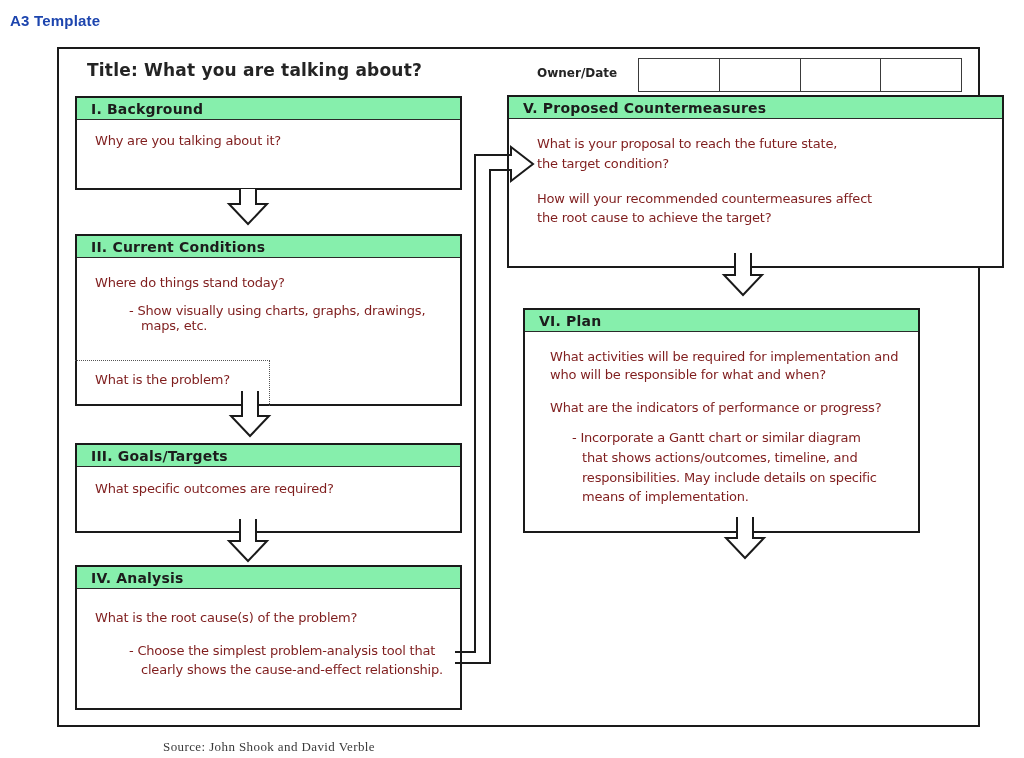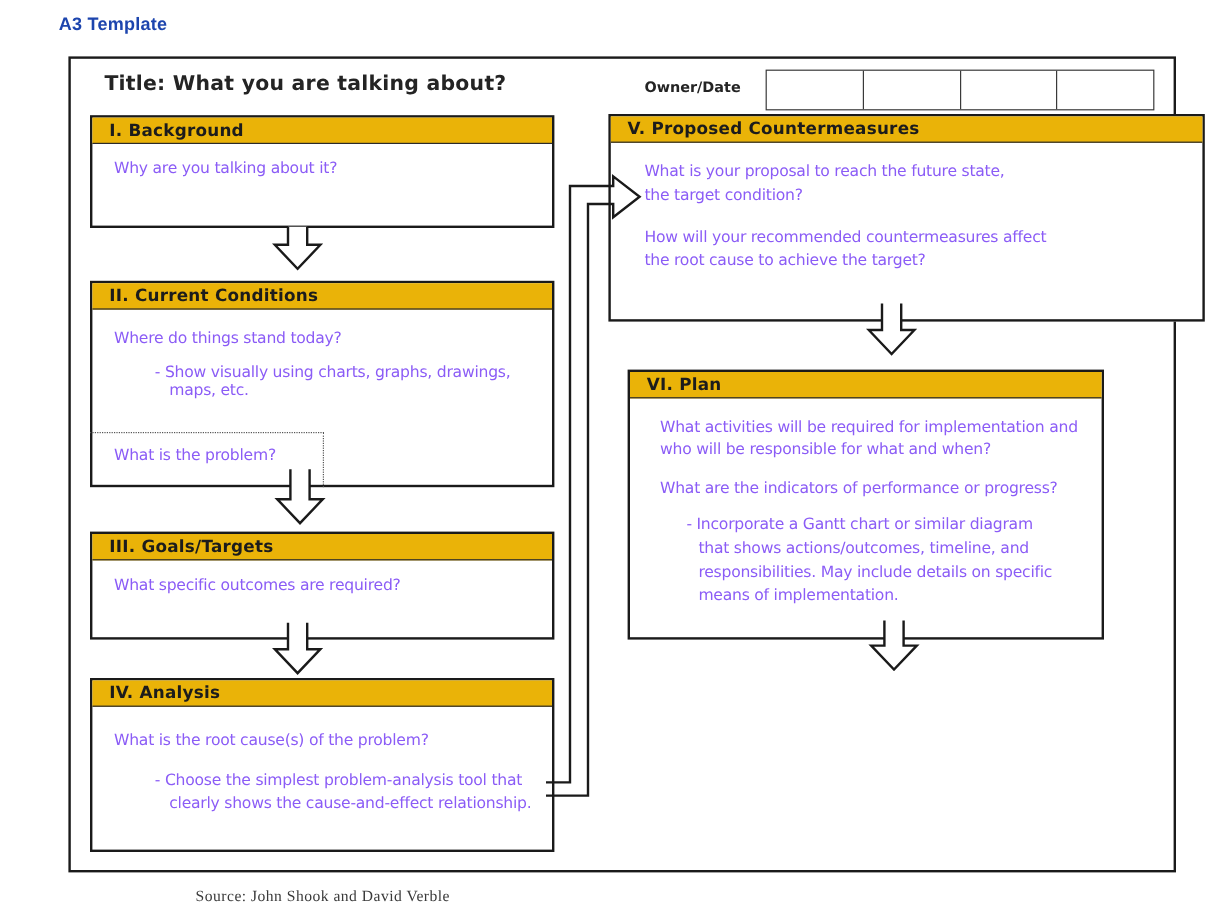--- a/index.html
+++ b/index.html
@@ -3,21 +3,21 @@
 <meta charset="utf-8">
 <style>
   html,body{margin:0;padding:0;background:#fff;}
   .page{
     position:relative;width:1024px;height:758px;background:#ffffff;
     font-family:"DejaVu Sans","Liberation Sans",sans-serif;color:#222;
     overflow:hidden;
   }
   .doc-label{
     position:absolute;left:10px;top:12px;font-size:15px;font-weight:bold;
-    color:#1d45ae;font-family:"Liberation Sans",sans-serif;letter-spacing:.2px;margin-left:39px;
+    color:#1d45ae;font-family:"Liberation Sans",sans-serif;letter-spacing:.2px;
   }
   .frame{
     position:absolute;left:57px;top:47px;width:923px;height:680px;
     border:2px solid #1a1a1a;box-sizing:border-box;background:#fff;
   }
   .a3-title{
     position:absolute;left:87px;top:60px;font-size:17px;font-weight:600;
     color:#242424;letter-spacing:.2px;white-space:nowrap;
   }
   .owner-label{
@@ -28,27 +28,27 @@
     position:absolute;left:638px;top:58px;width:324px;height:34px;
     display:flex;border:1.6px solid #3a3a3a;box-sizing:border-box;background:#fff;
   }
   .owner-cells .cell{flex:1;border-left:1.6px solid #3a3a3a;}
   .owner-cells .cell:first-child{border-left:none;}
   .box{
     position:absolute;border:2px solid #1a1a1a;box-sizing:border-box;background:#fff;
   }
   .hdr{
     position:absolute;left:0;top:0;right:0;height:22px;line-height:22px;
-    background:#eab308;border-bottom:1.6px solid #2a2a2a;box-sizing:border-box;
+    background:#86efac;border-bottom:1.6px solid #2a2a2a;box-sizing:border-box;
     padding-left:14px;font-size:14px;font-weight:600;color:#1c1c1c;
     letter-spacing:.2px;white-space:nowrap;
   }
   .ln{
     position:absolute;font-size:13px;line-height:17px;height:17px;
-    color:#8b5cf6;white-space:nowrap;letter-spacing:-0.2px;font-weight:500;
+    color:#7f1d1d;white-space:nowrap;letter-spacing:-0.2px;font-weight:500;
   }
   .dotted-zone{
     position:absolute;left:-2px;top:124px;width:195px;height:46px;
     border-top:1.5px dotted #555;border-right:1.5px dotted #555;
     box-sizing:border-box;background:transparent;text-align:right;
   }
   .arrows{position:absolute;left:0;top:0;width:1024px;height:758px;pointer-events:none;}
   .source{
     position:absolute;left:163px;top:739px;font-size:13px;color:#3a3a3a;
     font-family:"Liberation Serif","DejaVu Serif",serif;letter-spacing:.4px;white-space:nowrap;

